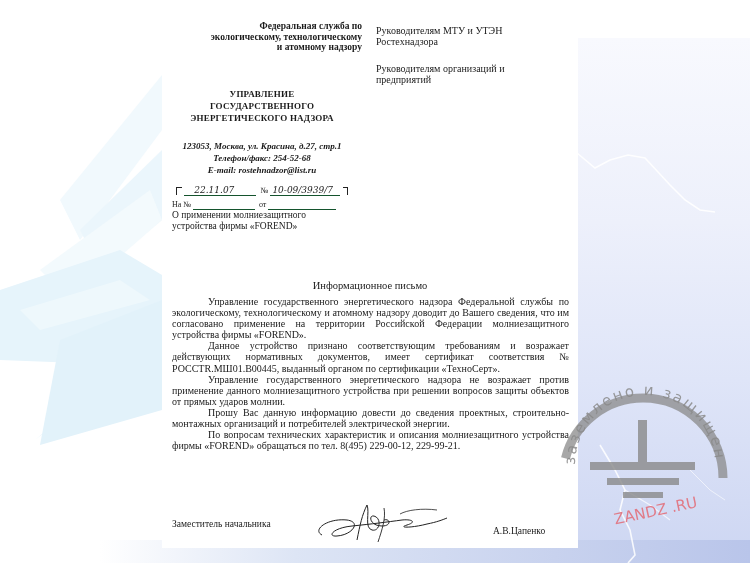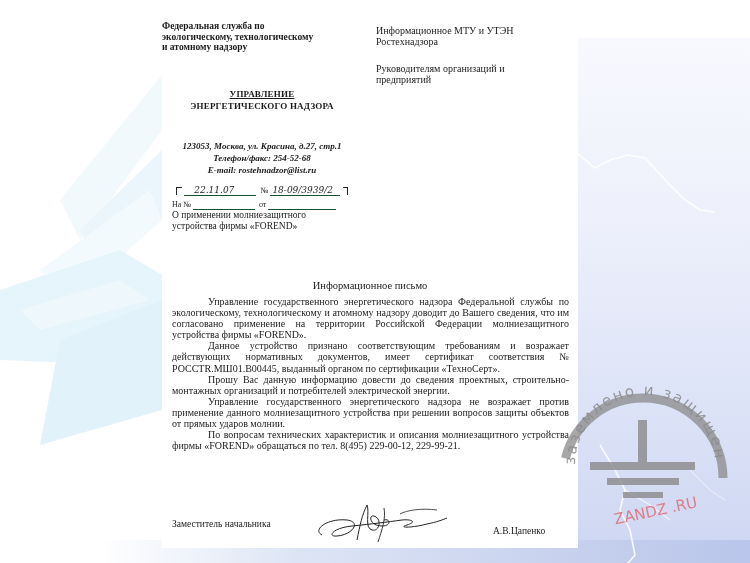--- a/index.html
+++ b/index.html
@@ -18,21 +18,21 @@
     }
     .bg-shape { position: absolute; }
 
     
     .paper {
       position: absolute; left: 162px; top: 0; width: 416px; height: 548px;
       background: #ffffff;
     }
     .abs { position: absolute; }
 
-    .header-left { left: 0; top: 21px; width: 200px; text-align: left; font-weight: bold; font-size: 9.5px; line-height: 10.5px; }
+    .header-left { left: 0; top: 21px; width: 200px; text-align: right; font-weight: bold; font-size: 9.5px; line-height: 10.5px; }
     .header-org { left: 0; top: 88px; width: 200px; text-align: center; font-weight: bold; font-size: 9px; line-height: 12px; letter-spacing: 0.2px; }
     .header-contacts { left: 0; top: 140px; width: 200px; text-align: center; font-style: italic; font-weight: bold; font-size: 9px; line-height: 12px; }
 
     .recipient { left: 214px; font-size: 10px; line-height: 11px; }
 
     .reg-line { left: 14px; top: 185px; font-size: 9px; width: 175px; height: 12px; }
     .hand { font-family: "DejaVu Serif", serif; font-style: italic; font-size: 9px; color: #222; }
     .underline { display: inline-block; border-bottom: 1px solid #14532d; }
 
     .ref-line { left: 10px; top: 200px; font-size: 8px; }
@@ -74,66 +74,67 @@
 
 <div class="paper">
 
   <div class="abs header-left">
     <div>Федеральная служба по</div>
     <div>экологическому, технологическому</div>
     <div>и атомному надзору</div>
   </div>
 
   <div class="abs header-org">
-    <div style="text-transform:uppercase;text-decoration:underline;">Управление</div>
+    <div style="text-transform:uppercase;">Управление</div>
+    <div style="text-transform:uppercase;">государственного</div>
     <div style="text-transform:uppercase;">энергетического надзора</div>
   </div>
 
   <div class="abs header-contacts">
     <div>123053, Москва, ул. Красина, д.27, стр.1</div>
     <div>Телефон/факс: 254-52-68</div>
     <div>E-mail: rostehnadzor@list.ru</div>
   </div>
 
   <div class="abs recipient" style="top:25px;">
-    <div>Информационное МТУ и УТЭН</div>
+    <div>Руководителям МТУ и УТЭН</div>
     <div>Ростехнадзора</div>
   </div>
   <div class="abs recipient" style="top:63px;">
     <div>Руководителям  организаций и</div>
     <div>предприятий</div>
   </div>
 
   <div class="abs reg-line">
     <span style="display:inline-block;width:6px;height:8px;border-left:1px solid #222;border-top:1px solid #222;vertical-align:-2px;"></span>
     <span class="underline hand" style="width:72px;padding-left:10px;">22.11.07</span>
     <span style="font-size:8px;margin-left:2px;">№</span>
-    <span class="underline hand" style="width:70px;padding-left:2px;">18-09/3939/2</span>
+    <span class="underline hand" style="width:70px;padding-left:2px;">10-09/3939/7</span>
     <span style="display:inline-block;width:5px;height:8px;border-right:1px solid #222;border-top:1px solid #222;vertical-align:-2px;"></span>
   </div>
 
   <div class="abs ref-line">
     <span>На №</span>
     <span class="underline" style="width:62px;">&nbsp;</span>
     <span style="margin-left:2px;">от</span>
     <span class="underline" style="width:68px;">&nbsp;</span>
   </div>
 
   <div class="abs subject">
     <div>О применении молниезащитного</div>
     <div>устройства фирмы «FOREND»</div>
   </div>
 
   <div class="abs title">Информационное письмо</div>
 
   <div class="abs body-text">
     <p>Управление государственного энергетического надзора Федеральной службы по экологическому, технологическому и атомному надзору доводит до Вашего сведения, что им согласовано применение на территории Российской Федерации молниезащитного устройства фирмы «FOREND».</p>
     <p>Данное устройство признано соответствующим требованиям и возражает действующих нормативных документов, имеет сертификат соответствия № РОССТR.МШ01.В00445, выданный органом по сертификации «ТехноСерт».</p>
+    <p>Управление государственного энергетического надзора не возражает против применение данного молниезащитного устройства при решении вопросов защиты объектов от прямых ударов молнии.</p>
     <p>Прошу Вас данную информацию довести до сведения проектных, строительно-монтажных организаций и потребителей электрической энергии.</p>
-    <p>Управление государственного энергетического надзора не возражает против применение данного молниезащитного устройства при решении вопросов защиты объектов от прямых ударов молнии.</p>
     <p>По вопросам технических характеристик и описания молниезащитного устройства фирмы «FOREND» обращаться по тел. 8(495) 229-00-12, 229-99-21.</p>
   </div>
 
   <div class="abs sign-pos">Заместитель начальника</div>
 
   <svg class="abs signature" viewBox="0 0 140 45">
     <path d="M10,35 C0,30 15,18 35,20 C50,22 40,35 25,36 C15,37 20,28 40,26 C60,24 75,22 90,20 C100,19 105,22 95,25 C85,28 100,28 115,24 C125,22 130,20 135,18" fill="none" stroke="#222" stroke-width="1"></path>
     <path d="M45,40 C48,25 50,15 55,5 C58,12 52,28 60,30 C68,32 70,18 62,16 C56,15 58,26 70,26 C80,26 78,18 72,20" fill="none" stroke="#222" stroke-width="1"></path>
     <path d="M72,8 C74,18 70,30 66,42" fill="none" stroke="#222" stroke-width="0.9"></path>
     <path d="M88,14 C95,10 110,8 125,10" fill="none" stroke="#222" stroke-width="0.8"></path>

